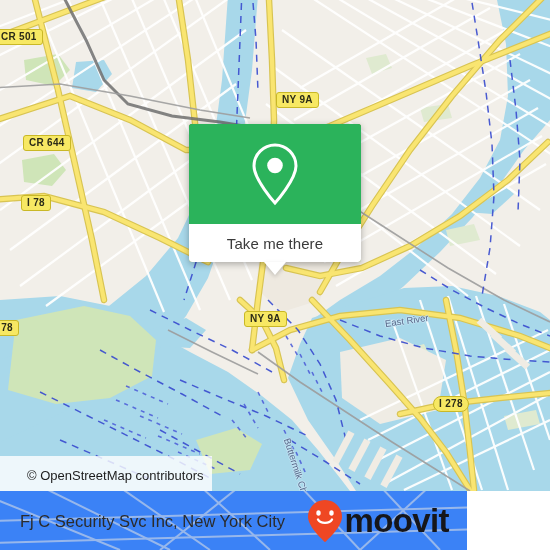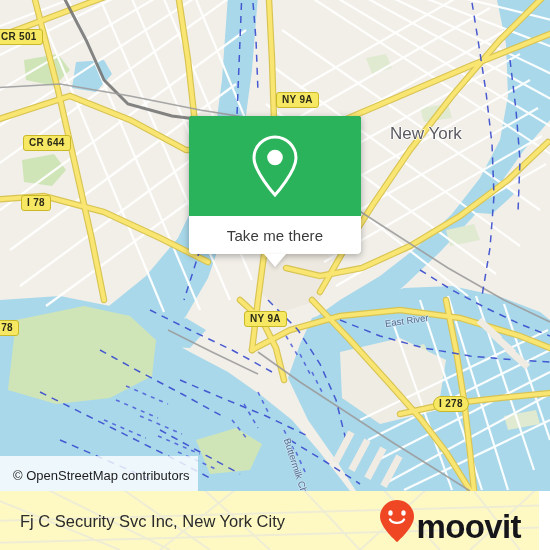--- a/index.html
+++ b/index.html
@@ -70,21 +70,21 @@
        0 1px 0 rgba(200,230,245,.9), 0 -1px 0 rgba(200,230,245,.9);
   }
   .water-label.rot {
     transform-origin: 0 50%;
   }
 
   
   #popup {
     position: absolute;
     left: 189px;
-    top: 116px;
+    top: 124px;
     width: 172px;
     height: 138px;
     border-radius: 3px;
     box-shadow: 0 2px 7px rgba(0,0,0,.30);
     background: #4d7c0f;
     overflow: visible;
   }
   #popup-head {
     position: absolute;
     left: 0; top: 0;
@@ -123,37 +123,37 @@
     border-top: 13px solid #ffffff;
     filter: drop-shadow(0 2px 2px rgba(0,0,0,.18));
   }
 
   
   #attribution {
     position: absolute;
     left: 0;
     top: 456px;
     height: 38px;
-    padding: 0 8px 0 13px;
+    padding: 0 8px 0 27px;
     display: flex;
     align-items: center;
     background: rgba(255,255,255,.80);
     color: #1c1c1c;
     font-size: 13px;
     white-space: nowrap;
   }
 
   
   #footer {
     position: absolute;
     left: 0;
     top: 491px;
-    width: 539px;
+    width: 467px;
     height: 59px;
-    background: #fef9c3;
+    background: #3b82f6;
     overflow: hidden;
   }
   #footer-bg {
     position: absolute;
     left: 0; top: 0;
     opacity: .55;
   }
   #footer-title {
     position: absolute;
     left: 20px;
@@ -162,21 +162,21 @@
     color: #2b2b2b;
     font-size: 16.5px;
     white-space: nowrap;
   }
   #brand {
     position: absolute;
     right: 18px;
     top: 50%;
     transform: translateY(-50%);
     display: flex;
-    align-items: flex-end;
+    align-items: center;
     gap: 1px;
   }
   #brand-word {
     color: #16161a;
     font-size: 33px;
     font-weight: bold;
     letter-spacing: -.6px;
     line-height: 33px;
   }
 </style>
@@ -365,21 +365,20 @@
           <rect x="372" y="446" width="7" height="34" transform="rotate(28 375 463)"></rect>
           <rect x="388" y="454" width="7" height="34" transform="rotate(28 391 471)"></rect>
           <rect x="486" y="316" width="7" height="28" transform="rotate(-48 489 330)"></rect>
           <rect x="500" y="330" width="7" height="28" transform="rotate(-48 503 344)"></rect>
           <rect x="514" y="344" width="7" height="28" transform="rotate(-48 517 358)"></rect>
         </g>
 
       </g>
     </svg>
 
-    <div class="place-label" style="left:390px; top:124px;">New York</div>
 
     <div class="water-label rot" style="left:385px; top:318px; transform:rotate(-8deg);">East River</div>
     <div class="water-label rot" style="left:287px; top:433px; transform:rotate(72deg);">Buttermilk Channel</div>
 
     <div class="shield" style="left:-5px;  top:29px;">CR 501</div>
     <div class="shield" style="left:23px;   top:115px;margin-top:20px;">CR 644</div>
     <div class="shield" style="left:21px;  top:195px;">I 78</div>
     <div class="shield" style="left:-11px; top:320px;">I 78</div>
     <div class="shield" style="left:276px; top:92px;">NY 9A</div>
     <div class="shield" style="left:244px; top:311px;">NY 9A</div>

